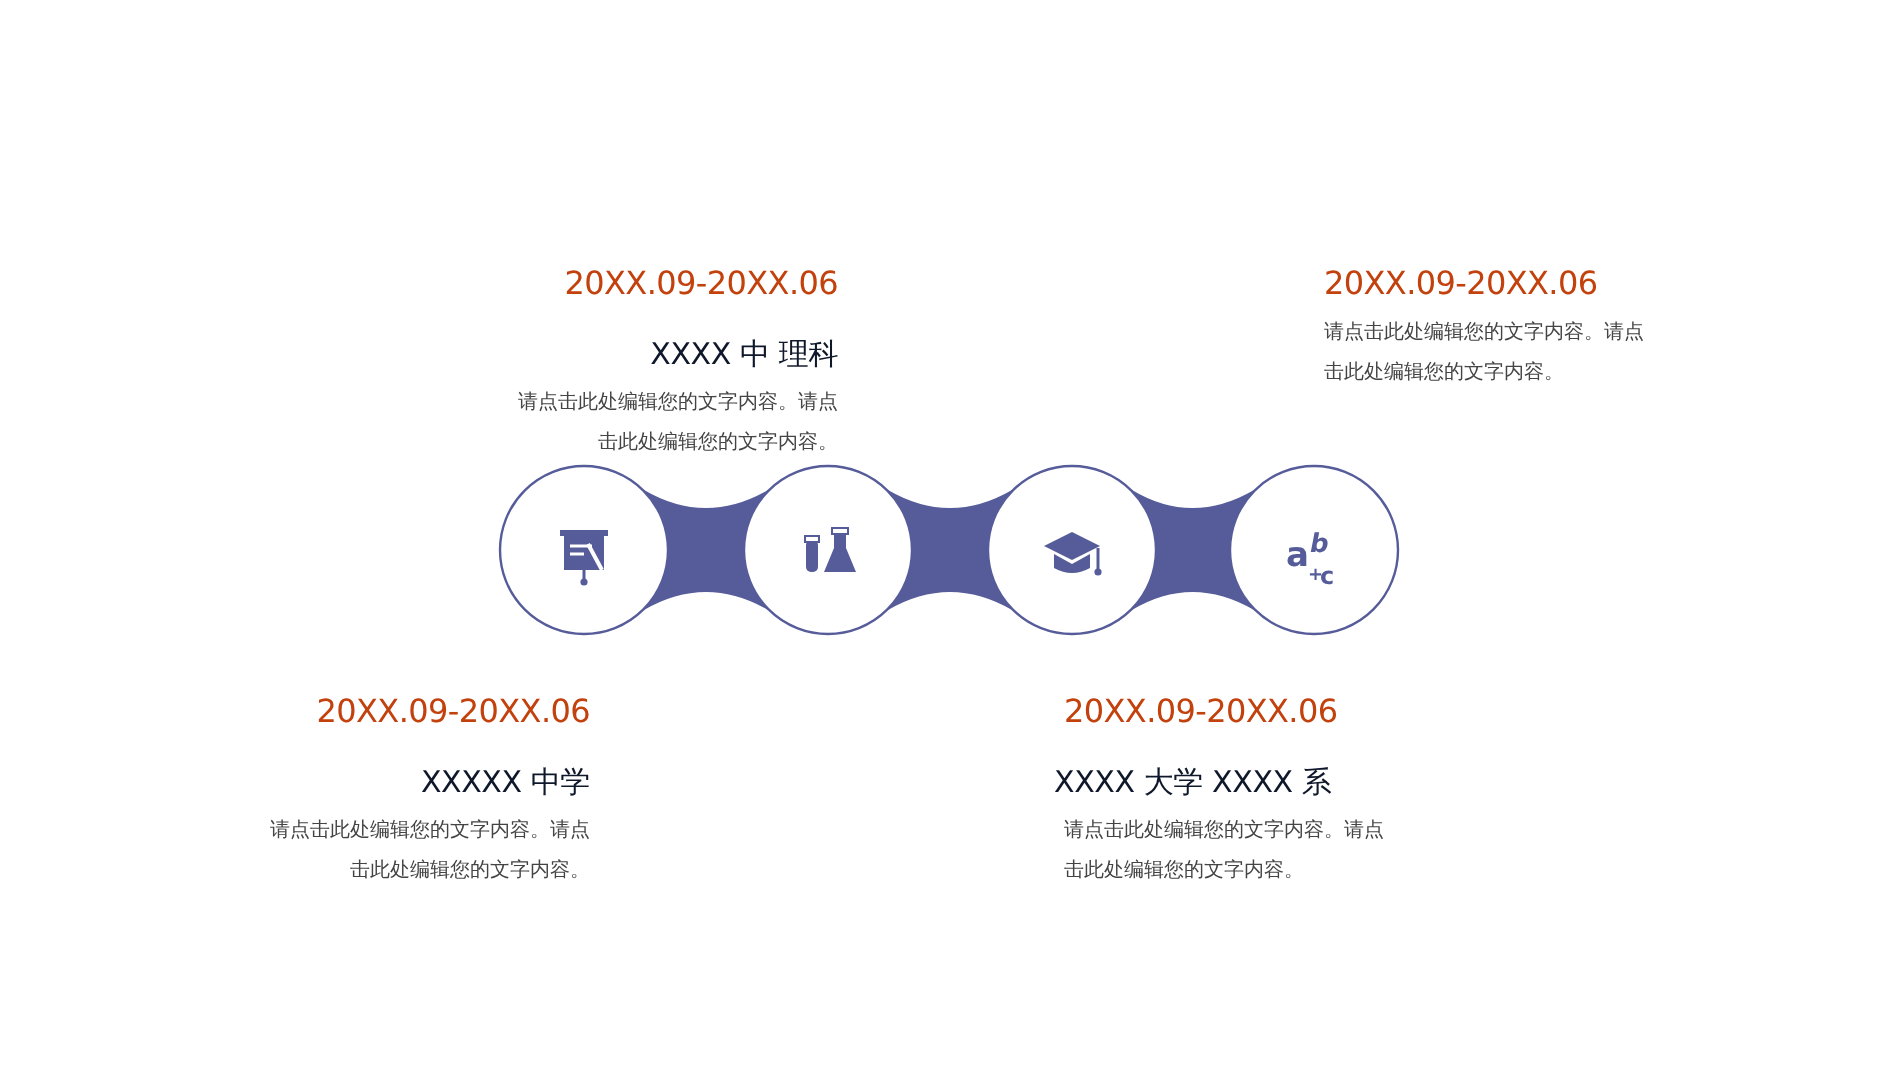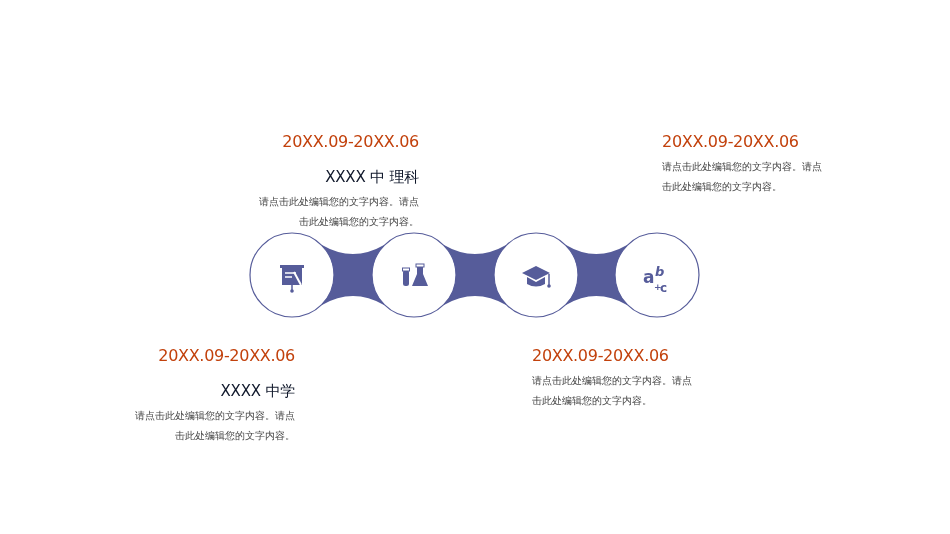--- a/index.html
+++ b/index.html
@@ -76,26 +76,27 @@
 <div class="block left-align" style="left:657px; top:131px;">
   <div class="date" style="padding-left:5px;">20XX.09-20XX.06</div>
   <div class="desc" style="padding-left:5px;">
     <span>请点击此处编辑您的文字内容。请点</span>
     <span>击此处编辑您的文字内容。</span>
   </div>
 </div>
 
 <div class="block right-align" style="right:655px; top:345px;">
   <div class="date">20XX.09-20XX.06</div>
-  <div class="title">XXXX 中学</div>
+  <div class="title">XXXXX 中学</div>
   <div class="desc">
     <span>请点击此处编辑您的文字内容。请点</span>
     <span>击此处编辑您的文字内容。</span>
   </div>
 </div>
 
 <div class="block left-align" style="left:527px; top:345px;">
   <div class="date" style="padding-left:5px;">20XX.09-20XX.06</div>
+  <div class="title">XXXX 大学  XXXX 系</div>
   <div class="desc" style="padding-left:5px;">
     <span>请点击此处编辑您的文字内容。请点</span>
     <span>击此处编辑您的文字内容。</span>
   </div>
 </div>
 
 </body></html>

